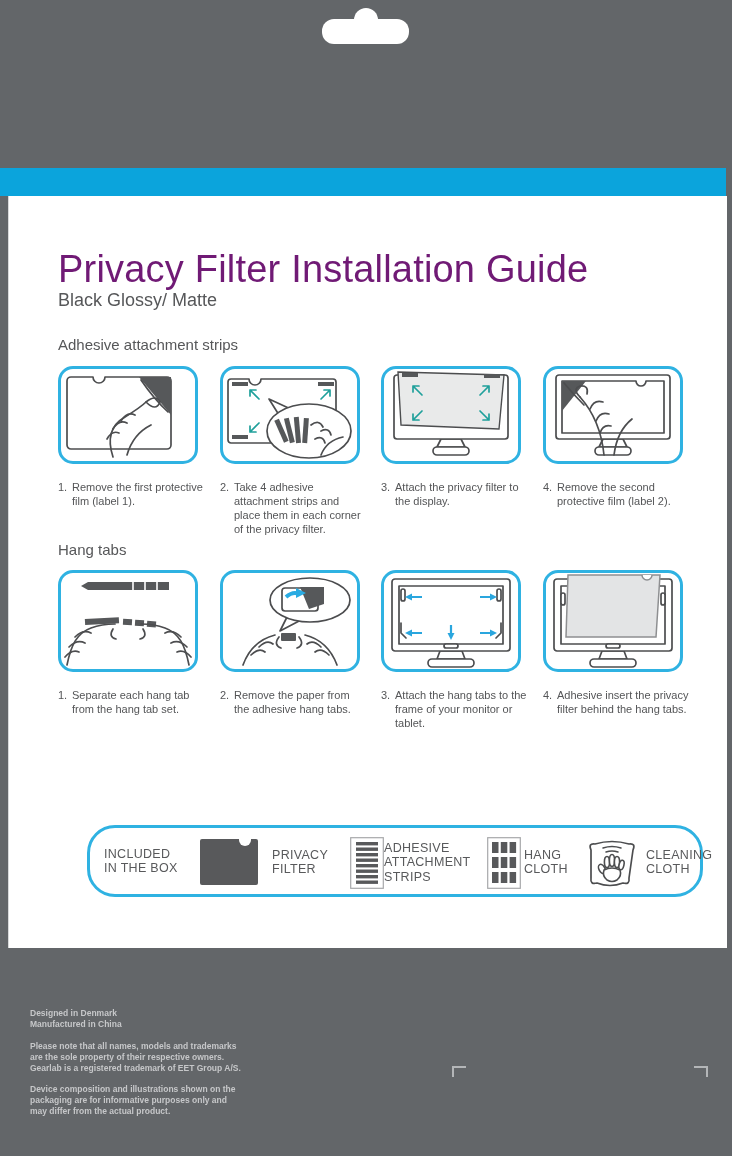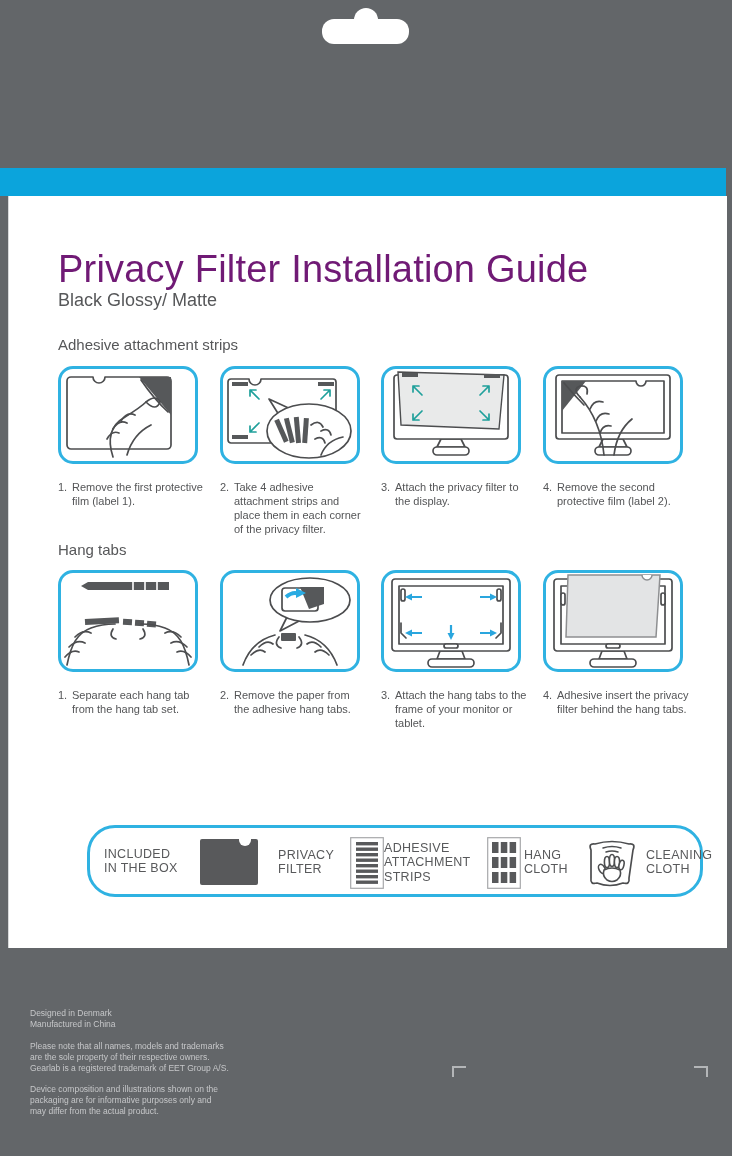--- a/index.html
+++ b/index.html
@@ -25,21 +25,21 @@
   .card svg{display:block;width:100%;height:100%;}
   .cap{position:absolute;width:146px;display:flex;font-size:11px;line-height:1.28;color:#545557;}
   .cap .num{flex:0 0 14px;}
   
   .incbox{position:absolute;left:50px;top:629px;width:616px;height:72px;box-sizing:border-box;
           background:#fff;border:3px solid #2fb2e2;border-radius:28px;margin-left:28px;}
   .inc-label{position:absolute;font-size:12.5px;line-height:1.15;letter-spacing:.3px;color:#58595b;white-space:pre-line;}
   .inc-icon{position:absolute;}
   
   .fineprint{position:absolute;left:30px;top:60px;font-size:8.5px;line-height:1.28;color:#c6c7c9;}
-  .fineprint p{margin:0 0 11px 0;white-space:pre-line;}
+  .fineprint p{margin:0 0 11px 0;white-space:pre-line;font-weight:bold;}
   .corner{position:absolute;width:12px;height:9px;border-top:2px solid #b4b6b8;}
   .corner.l{left:452px;top:118px;border-left:2px solid #b4b6b8;}
   .corner.r{left:694px;top:118px;border-right:2px solid #b4b6b8;}
   
   .ln{stroke:#4c4d4f;stroke-width:1.7;stroke-linecap:round;stroke-linejoin:round;fill:none;}
   .lnf{stroke:#4c4d4f;stroke-width:1.7;stroke-linecap:round;stroke-linejoin:round;fill:#fff;}
   .dk{fill:#56585a;}
   .tl{stroke:#1fa09b;stroke-width:1.7;stroke-linecap:round;fill:none;}
   .cy{stroke:#2aa6de;stroke-width:2.2;fill:none;}
   .cyh{fill:#2aa6de;}
@@ -223,21 +223,21 @@
   <div class="incbox">
     <div class="inc-label" style="left:14px;top:19px">INCLUDED
 IN THE BOX</div>
 
     <div class="inc-icon" style="left:110px;top:11px">
       <svg width="58" height="46" viewBox="0 0 58 46">
         <rect x="0" y="0" width="58" height="46" rx="2" fill="#58595b"></rect>
         <circle cx="45" cy="1" r="6" fill="#fff"></circle>
       </svg>
     </div>
-    <div class="inc-label" style="left:188px;top:20px">PRIVACY
+    <div class="inc-label" style="left:182px;top:20px">PRIVACY
 FILTER</div>
 
     <div class="inc-icon" style="left:260px;top:9px">
       <svg width="34" height="52" viewBox="0 0 34 52">
         <rect x="0.7" y="0.7" width="32.6" height="50.6" fill="#fff" stroke="#a7a8aa" stroke-width="1.2"></rect>
         <g fill="#58595b">
           <rect x="6" y="5" width="22" height="3.4"></rect>
             <rect x="6" y="10.5" width="22" height="3.4"></rect>
           <rect x="6" y="16" width="22" height="3.4"></rect>
             <rect x="6" y="21.5" width="22" height="3.4"></rect>

